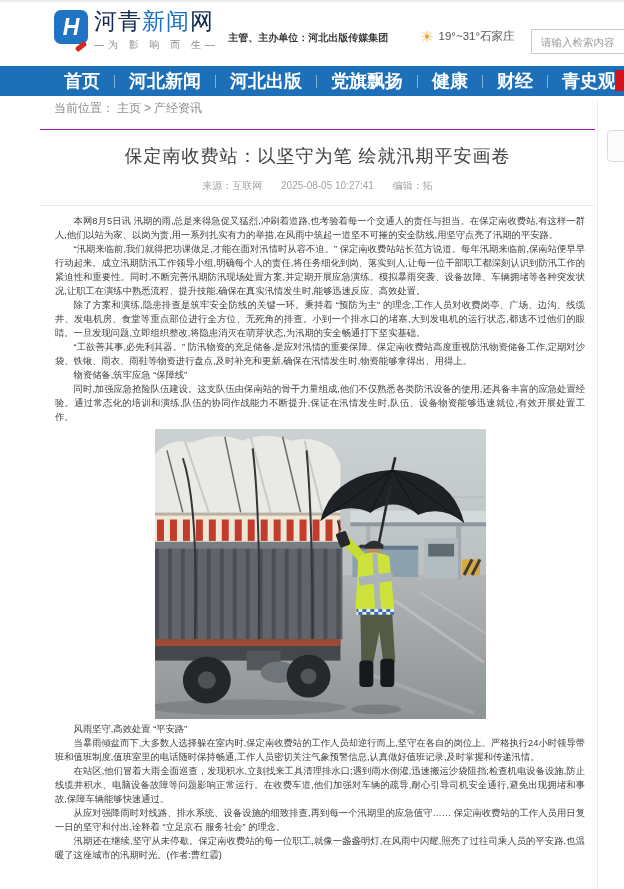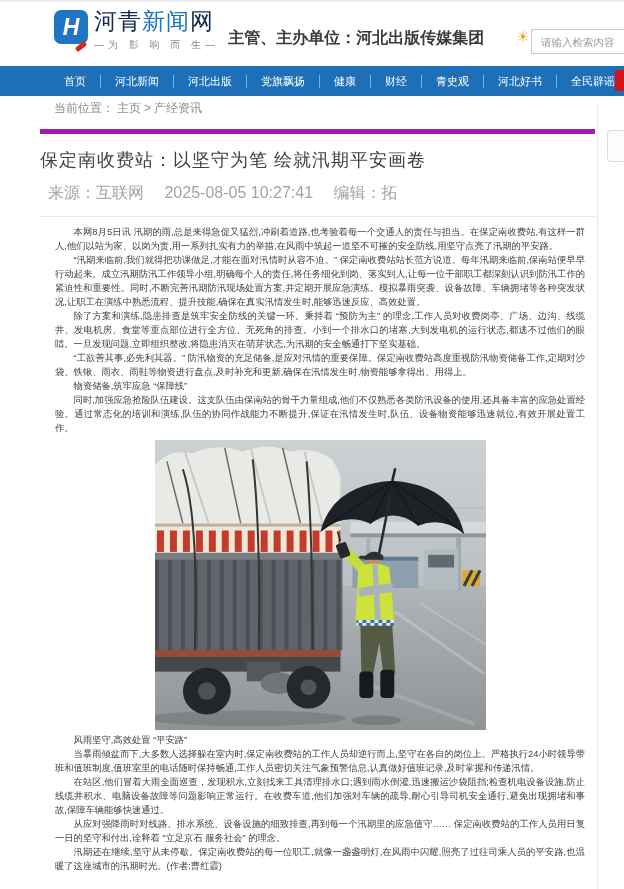--- a/index.html
+++ b/index.html
@@ -16,44 +16,44 @@
     font-weight:700;font-style:italic;font-size:23px;line-height:34px;text-align:center;
     position:relative;flex:0 0 auto;
   }
   .logo-icon::after{
     content:"";position:absolute;left:21px;bottom:-5px;width:12px;height:5px;
     background:#d8251e;border-radius:2px;transform:rotate(-38deg);
   }
   .brand{font-size:23px;font-weight:400;letter-spacing:1px;line-height:1;white-space:nowrap;}
   .b1,.b3{color:#13294e}.b2{color:#1b72c0}
   .tagline{font-size:10px;color:#8a8a8a;letter-spacing:4px;margin-top:5px;white-space:nowrap;}
-  .sponsor{font-size:16px;font-weight:700;color:#3a3a3a;margin-left:9px;margin-top:14px;white-space:nowrap;}
+  .sponsor{font-size:10px;font-weight:700;color:#3a3a3a;margin-left:9px;margin-top:14px;white-space:nowrap;}
   .weather{display:flex;align-items:center;gap:5px;font-size:11.5px;color:#555;margin-left:32px;margin-top:10px;white-space:nowrap;}
   .sun{color:#f3a32a;font-size:15px;line-height:1;}
   .search{
     position:absolute;left:531px;top:27px;width:112px;height:25px;border:1px solid #c9c9c9;
     font-size:10.5px;padding:0 9px;color:#333;box-sizing:border-box;background:#fff;outline:none;
     font-family:inherit;
   }
   .search::placeholder{color:#9a9a9a;}
   
   .nav{margin-top:6px;height:30px;background:#1d6fb8;display:flex;align-items:center;padding-left:50px;position:relative;}
-  .nav-item{color:#fff;font-size:11px;text-decoration:none;padding:0 14px;white-space:nowrap;cursor:pointer;}
+  .nav-item{color:#fff;font-size:18px;text-decoration:none;padding:0 14px;white-space:nowrap;cursor:pointer;font-weight:bold;}
   .sep{width:1px;height:13px;background:rgba(255,255,255,.45);flex:0 0 auto;}
   .nav-red{position:absolute;right:0;top:4px;width:9px;height:21px;background:#d5131f;cursor:pointer;}
   
   .breadcrumb{padding:4px 0 9px 54px;font-size:12px;color:#8c8c8c;}
   .breadcrumb a{color:#8c8c8c;text-decoration:none;margin:0 3px;cursor:pointer;}
   
   .content-line{position:absolute;left:597px;top:100px;bottom:0;width:1px;background:#e8e8e8;}
   .floating-widget{position:absolute;left:607px;top:128px;width:28px;height:30px;border:1px solid #dcdcdc;border-radius:4px;background:#fcfcfc;cursor:pointer;}
   
-  .title-block{margin:3px 29px 0 40px;border-top:5px solid #a21caf;border-bottom:1px solid #e9e9e9;text-align:left;padding:14px 0 12px;}
+  .title-block{margin:3px 29px 0 40px;border-top:1px solid #a21caf;border-bottom:1px solid #e9e9e9;text-align:center;padding:14px 0 12px;}
   .title{margin:0;font-size:18px;font-weight:400;color:#404040;letter-spacing:1px;}
-  .meta{margin-top:11px;font-size:16px;color:#a3a3a3;}
+  .meta{margin-top:11px;font-size:10px;color:#a3a3a3;}
   .meta .item{margin:0 8px;}
   .body{padding:8px 39px 0 55px;font-size:9.3px;line-height:14px;color:#3e3e3e;text-align:justify;}
   .para{margin:0;text-indent:2em;}
   .photo-fig{margin:5px 0 3px;text-align:center;}
   .photo-fig svg{display:inline-block;vertical-align:top;}
 </style>
 </head>
 <body>
 
 <header class="site-header">

